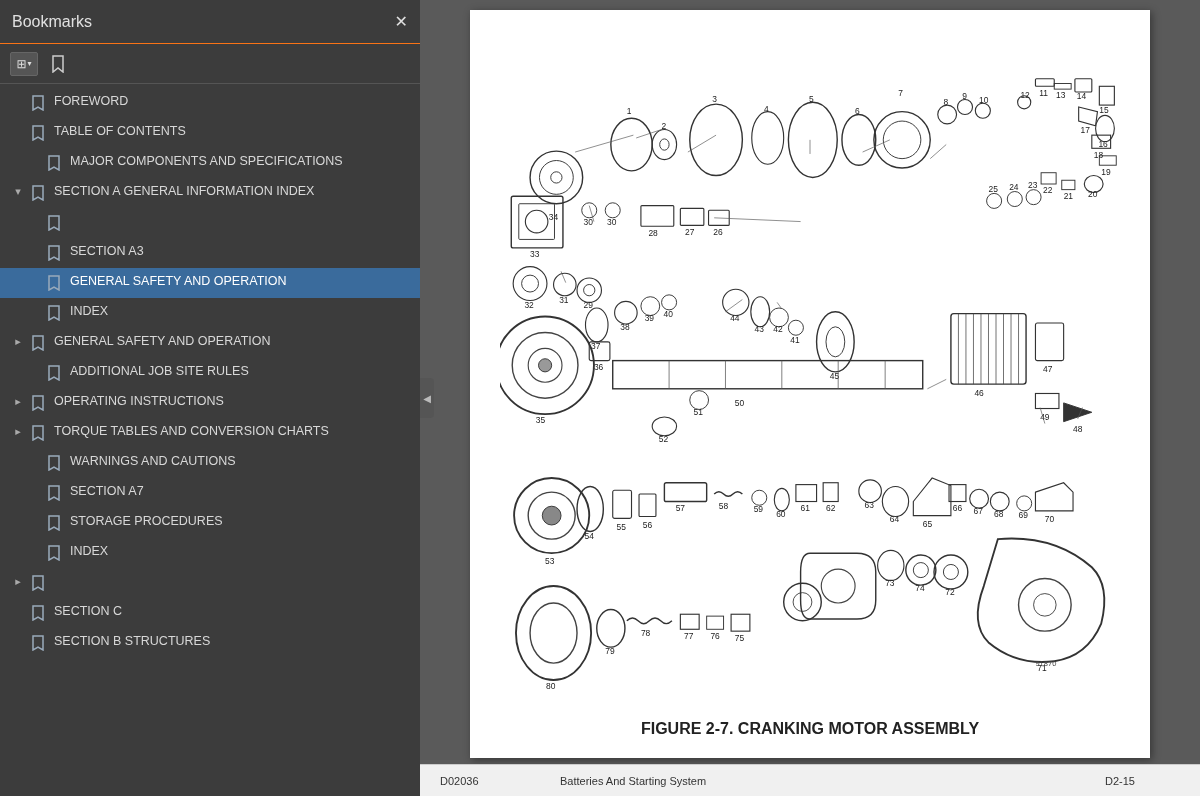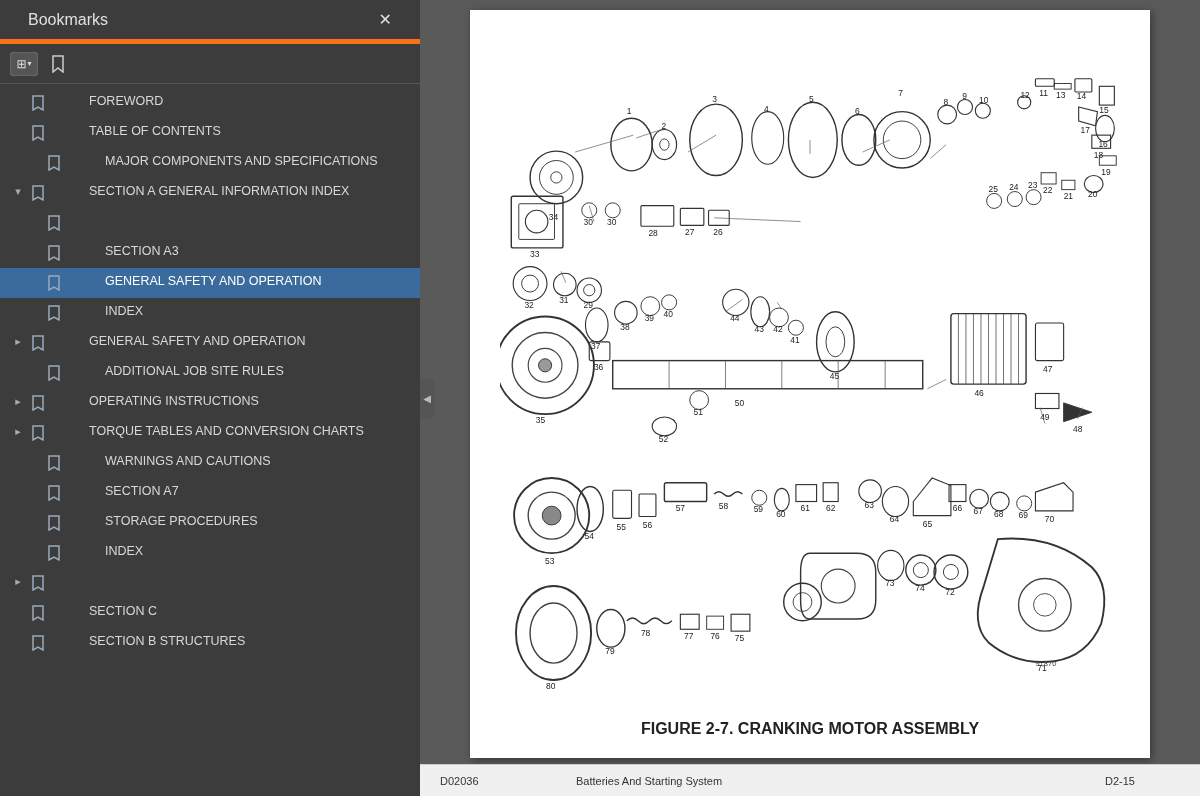--- a/index.html
+++ b/index.html
@@ -21,23 +21,23 @@
       display: flex;
       flex-direction: column;
       color: #e0e0e0;
       position: relative;
     }
 
     #bookmarks-header {
       display: flex;
       align-items: center;
       justify-content: space-between;
-      padding: 8px 28px;
+      padding: 8px 12px;
       background: #3c3c3c;
-      border-bottom: 5px solid #f97316;
+      border-bottom: 1px solid #f97316;
       height: 44px;
     }
 
     #close-btn {
       cursor: pointer;
       color: #ccc;
       font-size: 16px;
       background: none;
       border: none;
       color: #e0e0e0;
@@ -139,21 +139,20 @@
       justify-content: center;
       font-size: 10px;
       color: #aaa;
     }
 
     .indent-1 { padding-left: 26px; }
 
     .bookmark-text {
       flex: 1;
       white-space: normal;
-      margin-left: 35px;
     }
 
     
     .arrow-down::before { content: '▾'; font-size: 11px; color: #aaa; }
     .arrow-right::before { content: '▸'; font-size: 11px; color: #aaa; }
 
     
     #collapse-handle {
       position: absolute;
       right: -14px;
@@ -212,21 +211,21 @@
 
     #doc-footer {
       background: #f0f0f0;
       border-top: 1px solid #ccc;
       height: 32px;
       display: flex;
       align-items: center;
       padding: 0 20px;
       font-size: 11px;
       color: #333;
-      gap: 16px;
+      gap: 0;
     }
 
     #footer-left {
       width: 120px;
     }
 
     #footer-center {
       flex: 1;
       text-align: left;
     }

